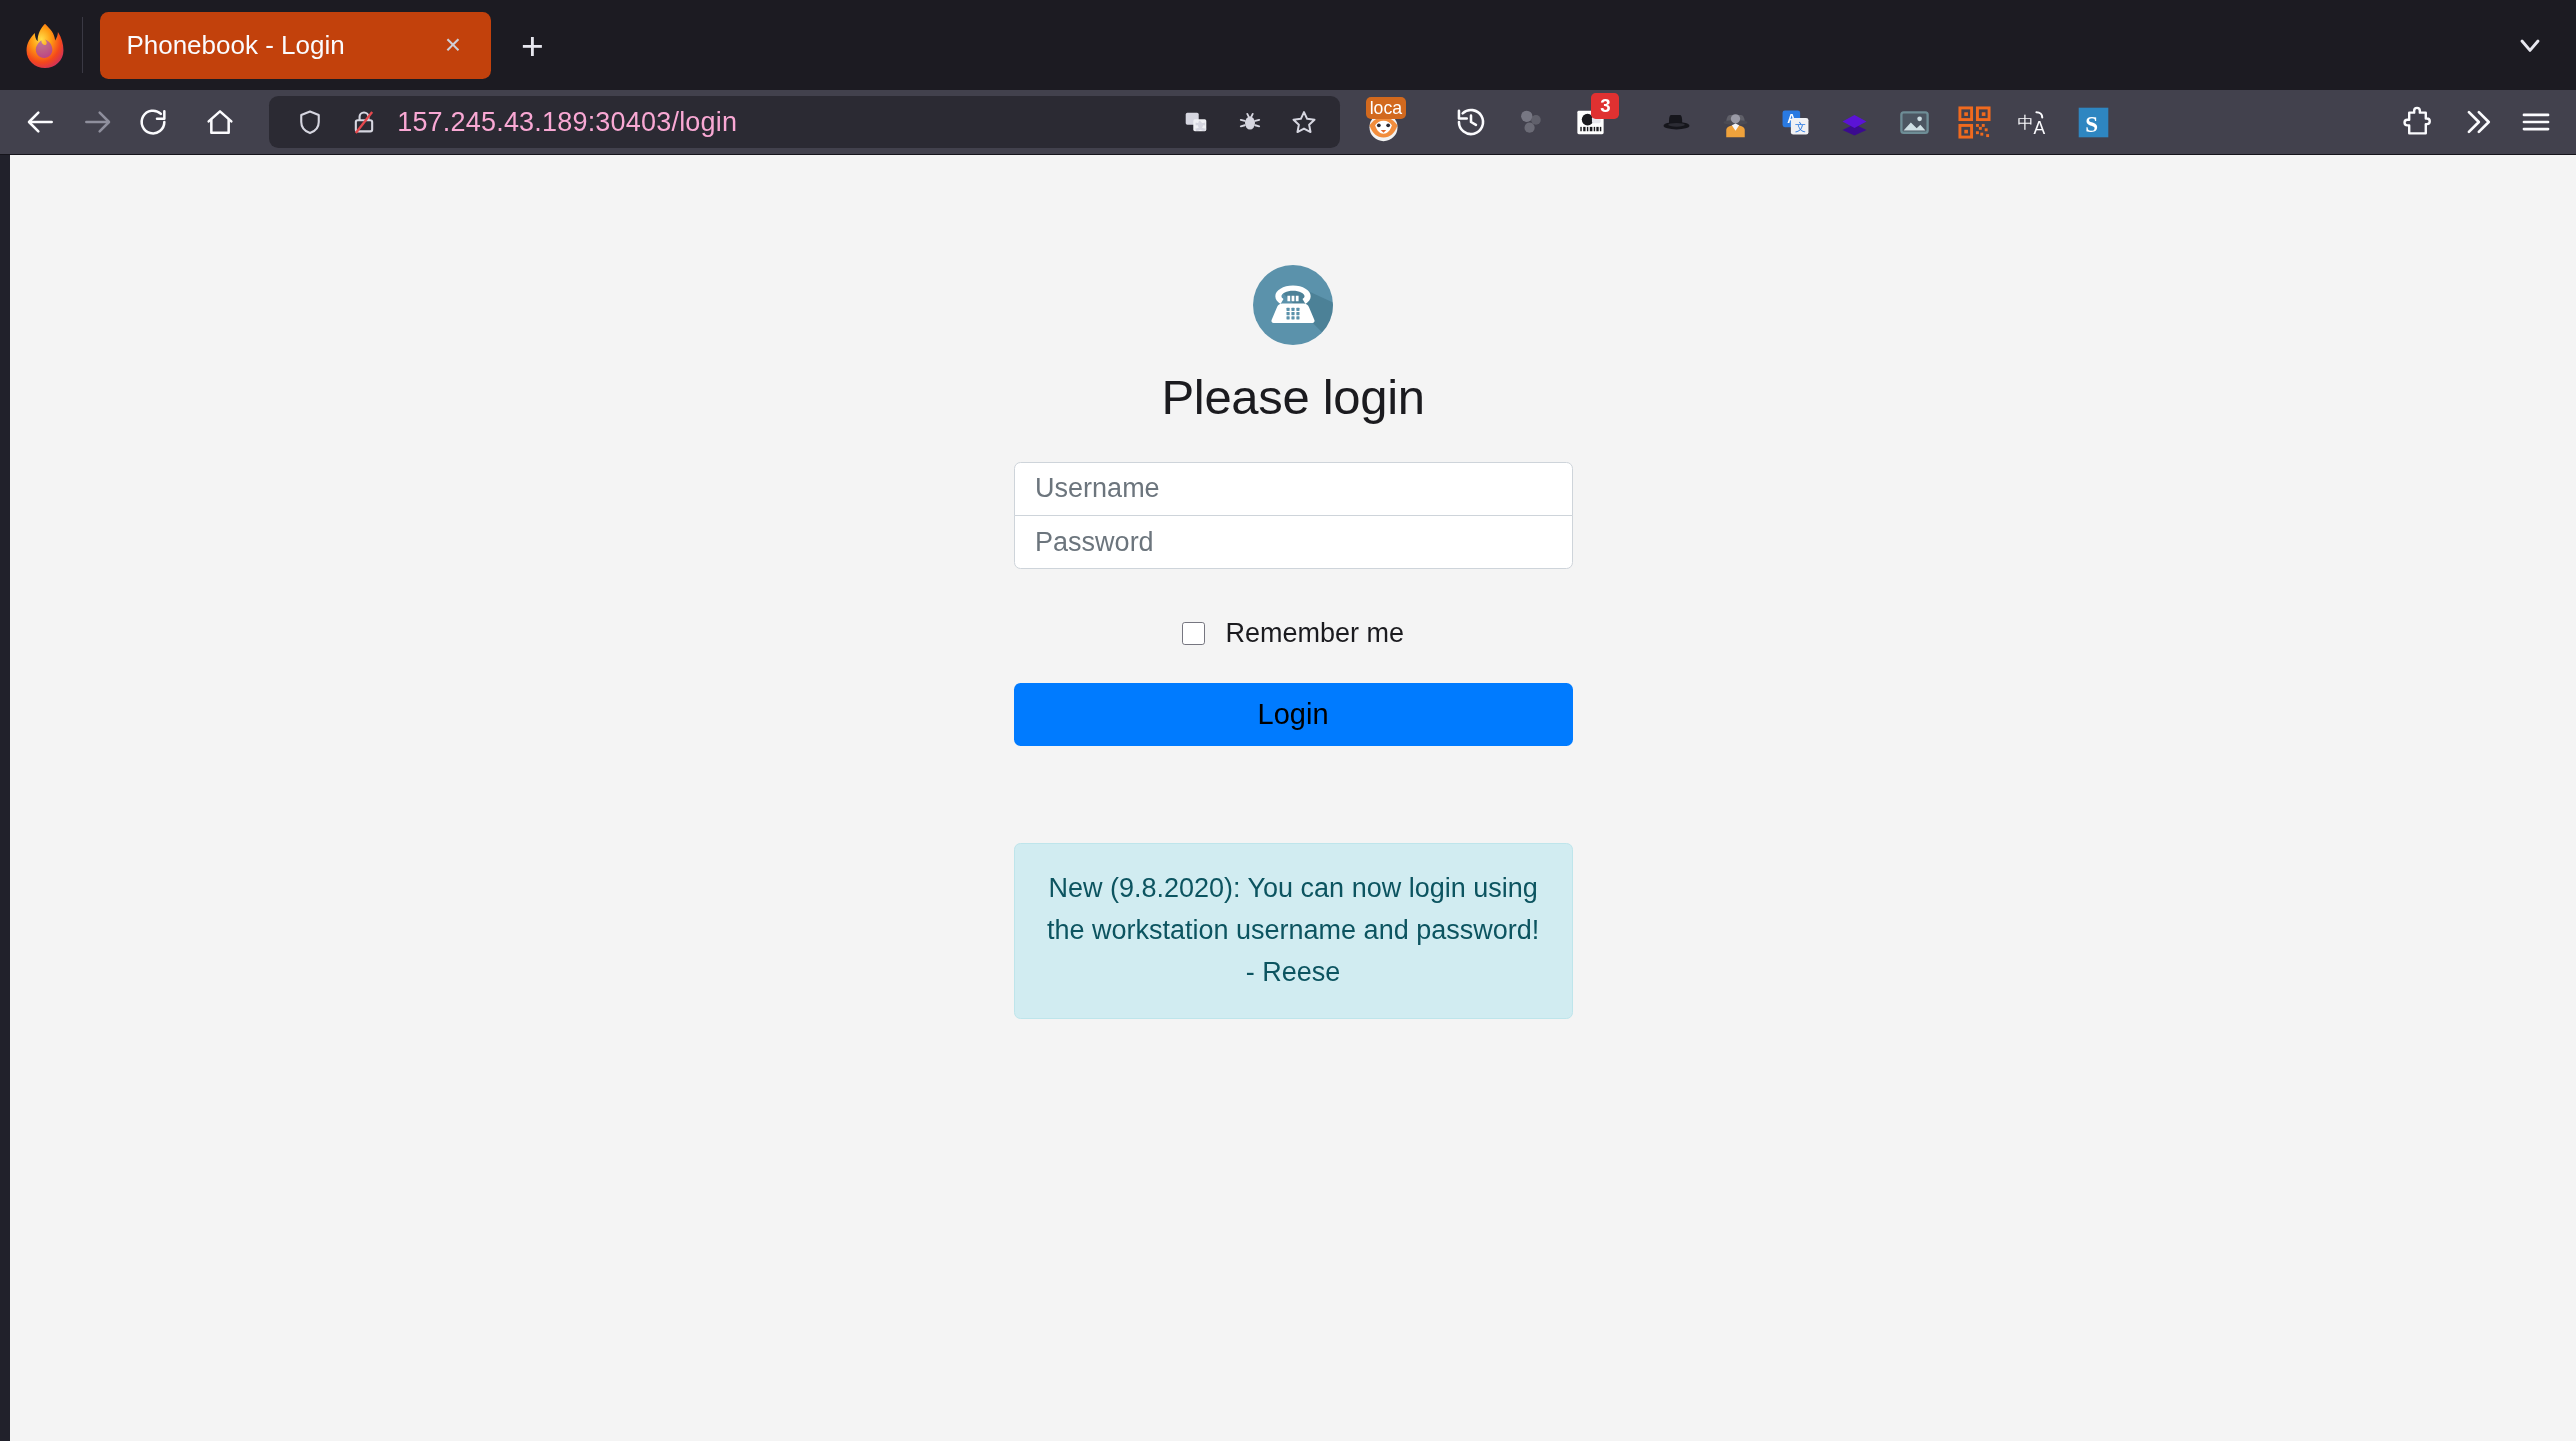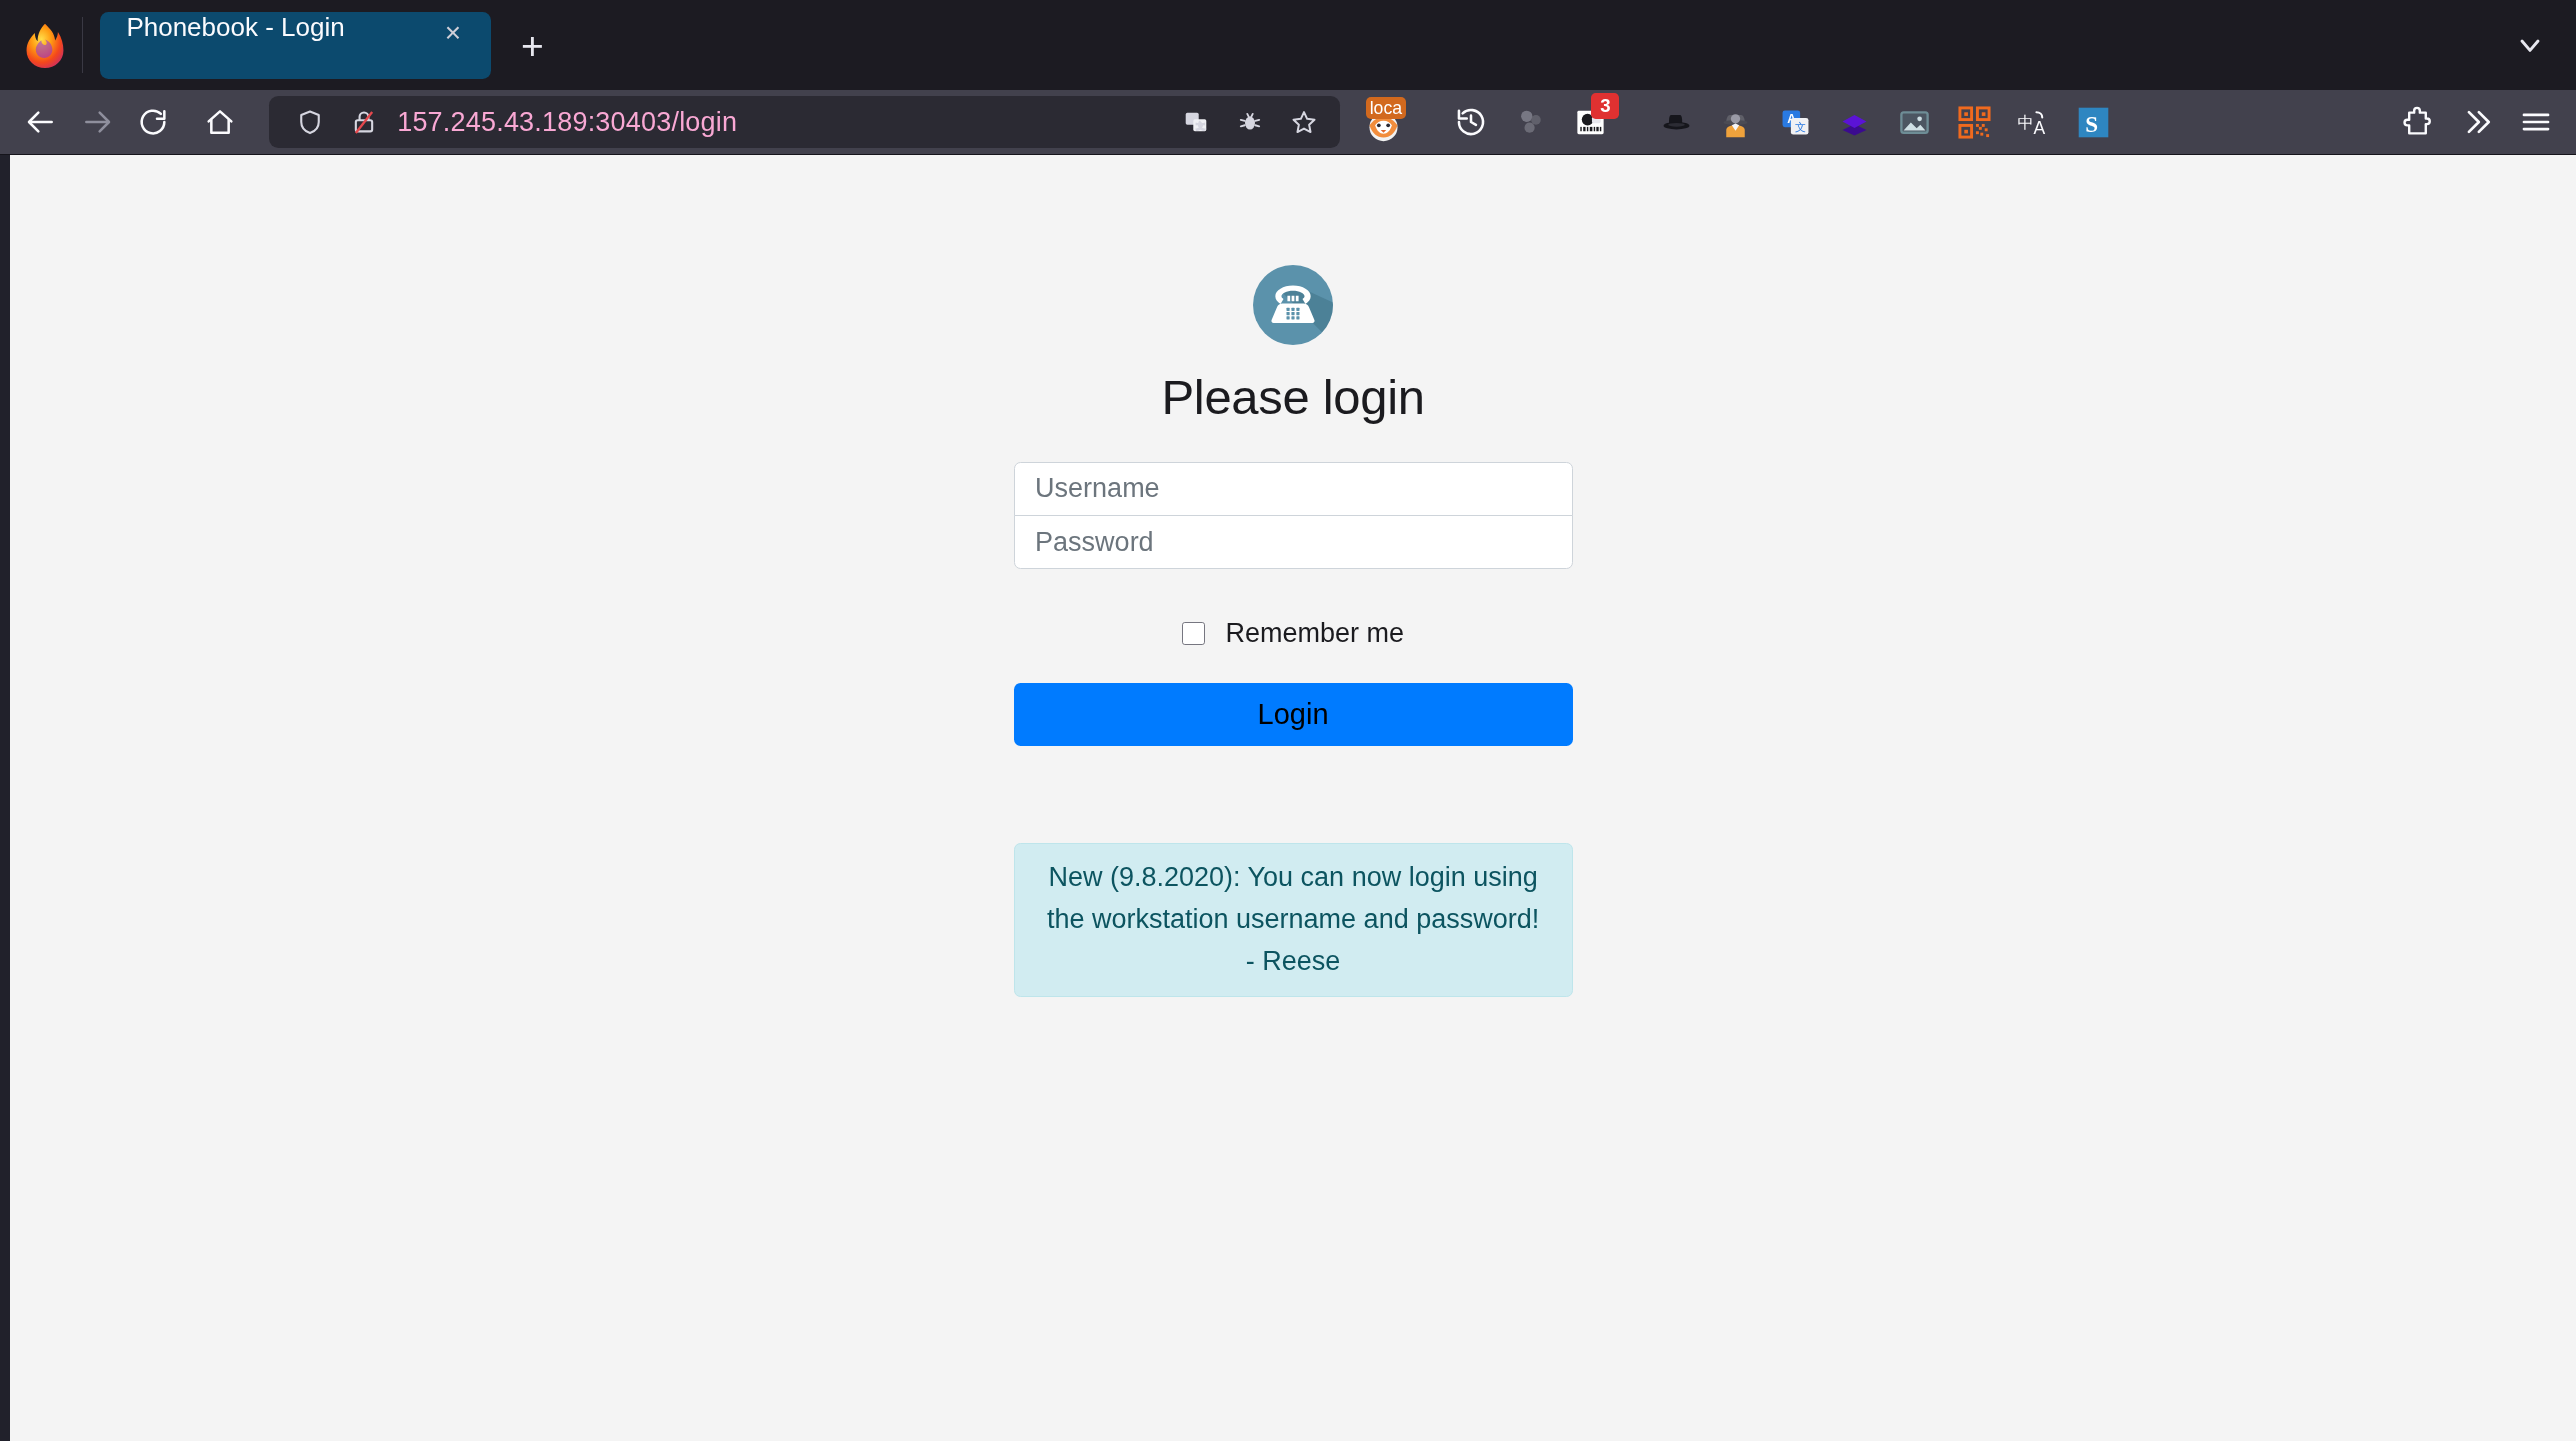--- a/index.html
+++ b/index.html
@@ -27,24 +27,24 @@
   }
   .fox-logo { width: 48px; height: 48px; margin: 0 13px 0 13px; position: relative; flex: 0 0 auto; }
   .fox-logo svg { display:block; }
   .tabstrip-sep { width: 1.9px; height: 56px; background: #3a3944; flex: 0 0 auto; }
 
   .tab {
     height: 67px;
     min-width: 391px;
     max-width: 391px;
     margin-left: 17px;
-    background: #0c4a6e;
+    background: #c2410c;
     border-radius: 8.4px;
     display: flex;
-    align-items: flex-start;
+    align-items: center;
     padding: 0 17px 0 26px;
     flex: 0 0 auto;
   }
   .tab-title {
     color: #fbfbfe;
     font-size: 26px;
     flex: 1 1 auto;
     white-space: nowrap;
     overflow: hidden;
     text-overflow: ellipsis;
@@ -209,21 +209,21 @@
 
   .alert-info {
     width: 559px;
     margin-top: 97px;
     background: #d1ecf1;
     border: 0.9px solid #bee5eb;
     border-radius: 6.5px;
     color: #0c5460;
     font-size: 27px;
     line-height: 1.55;
-    padding: 13px 26px;
+    padding: 24px 26px;
   }
 </style>
 </head>
 <body>
 
 <div class="browser">
 
   <div class="tabstrip">
 
     <div class="fox-logo">

